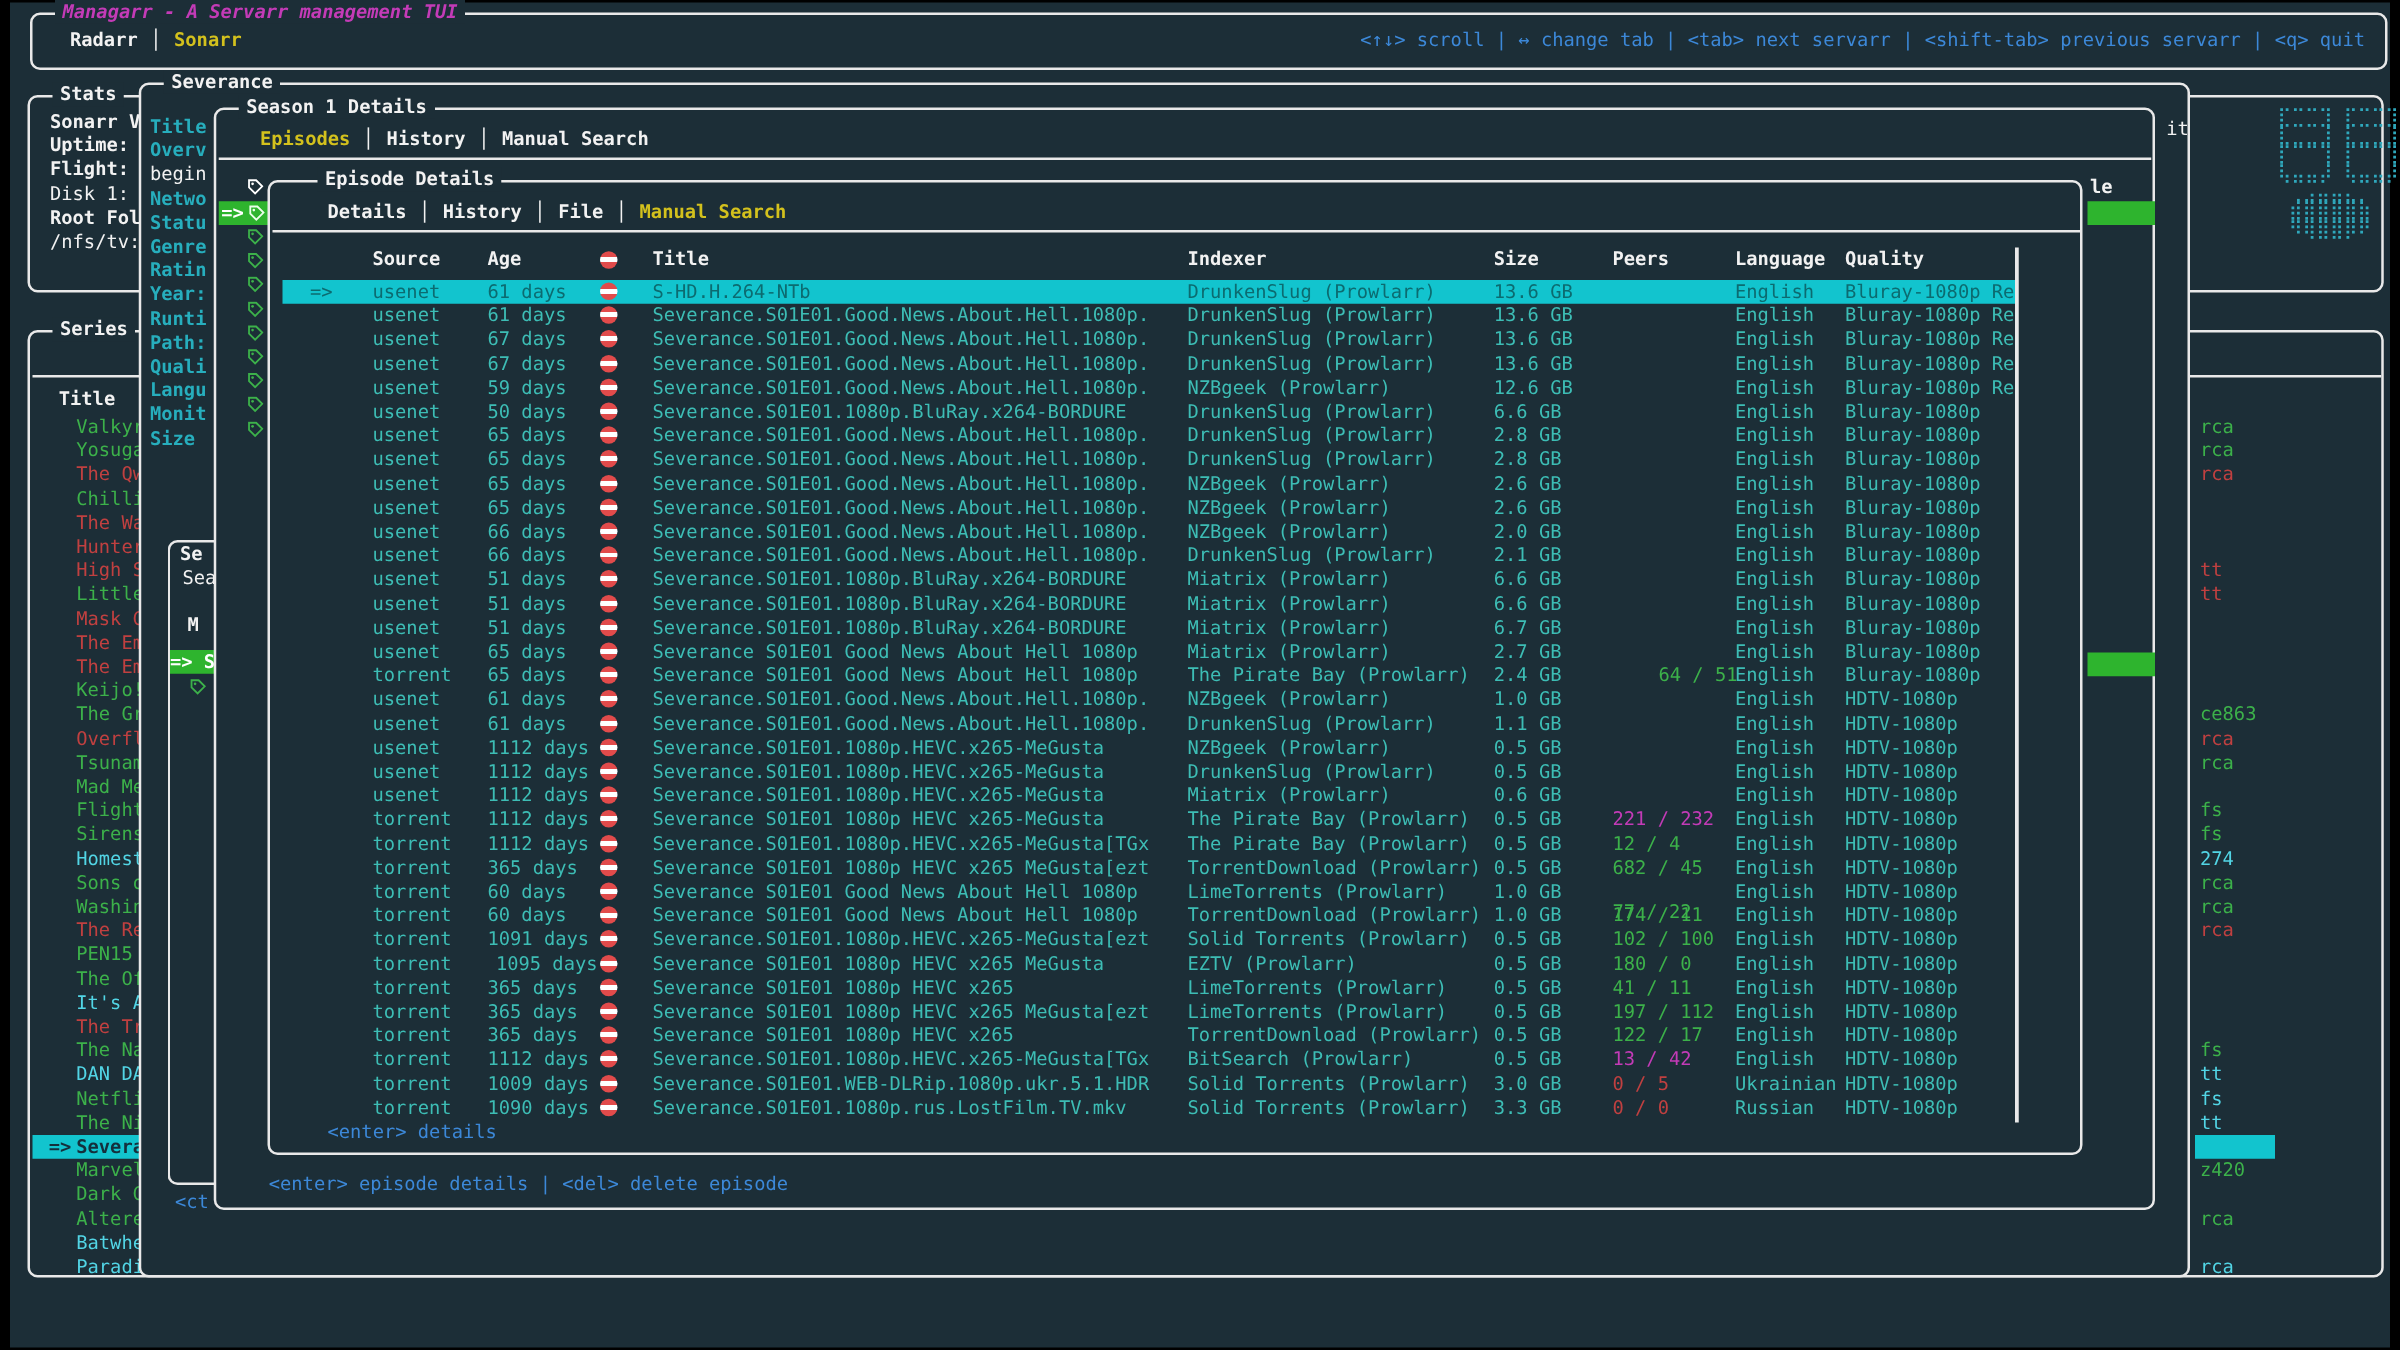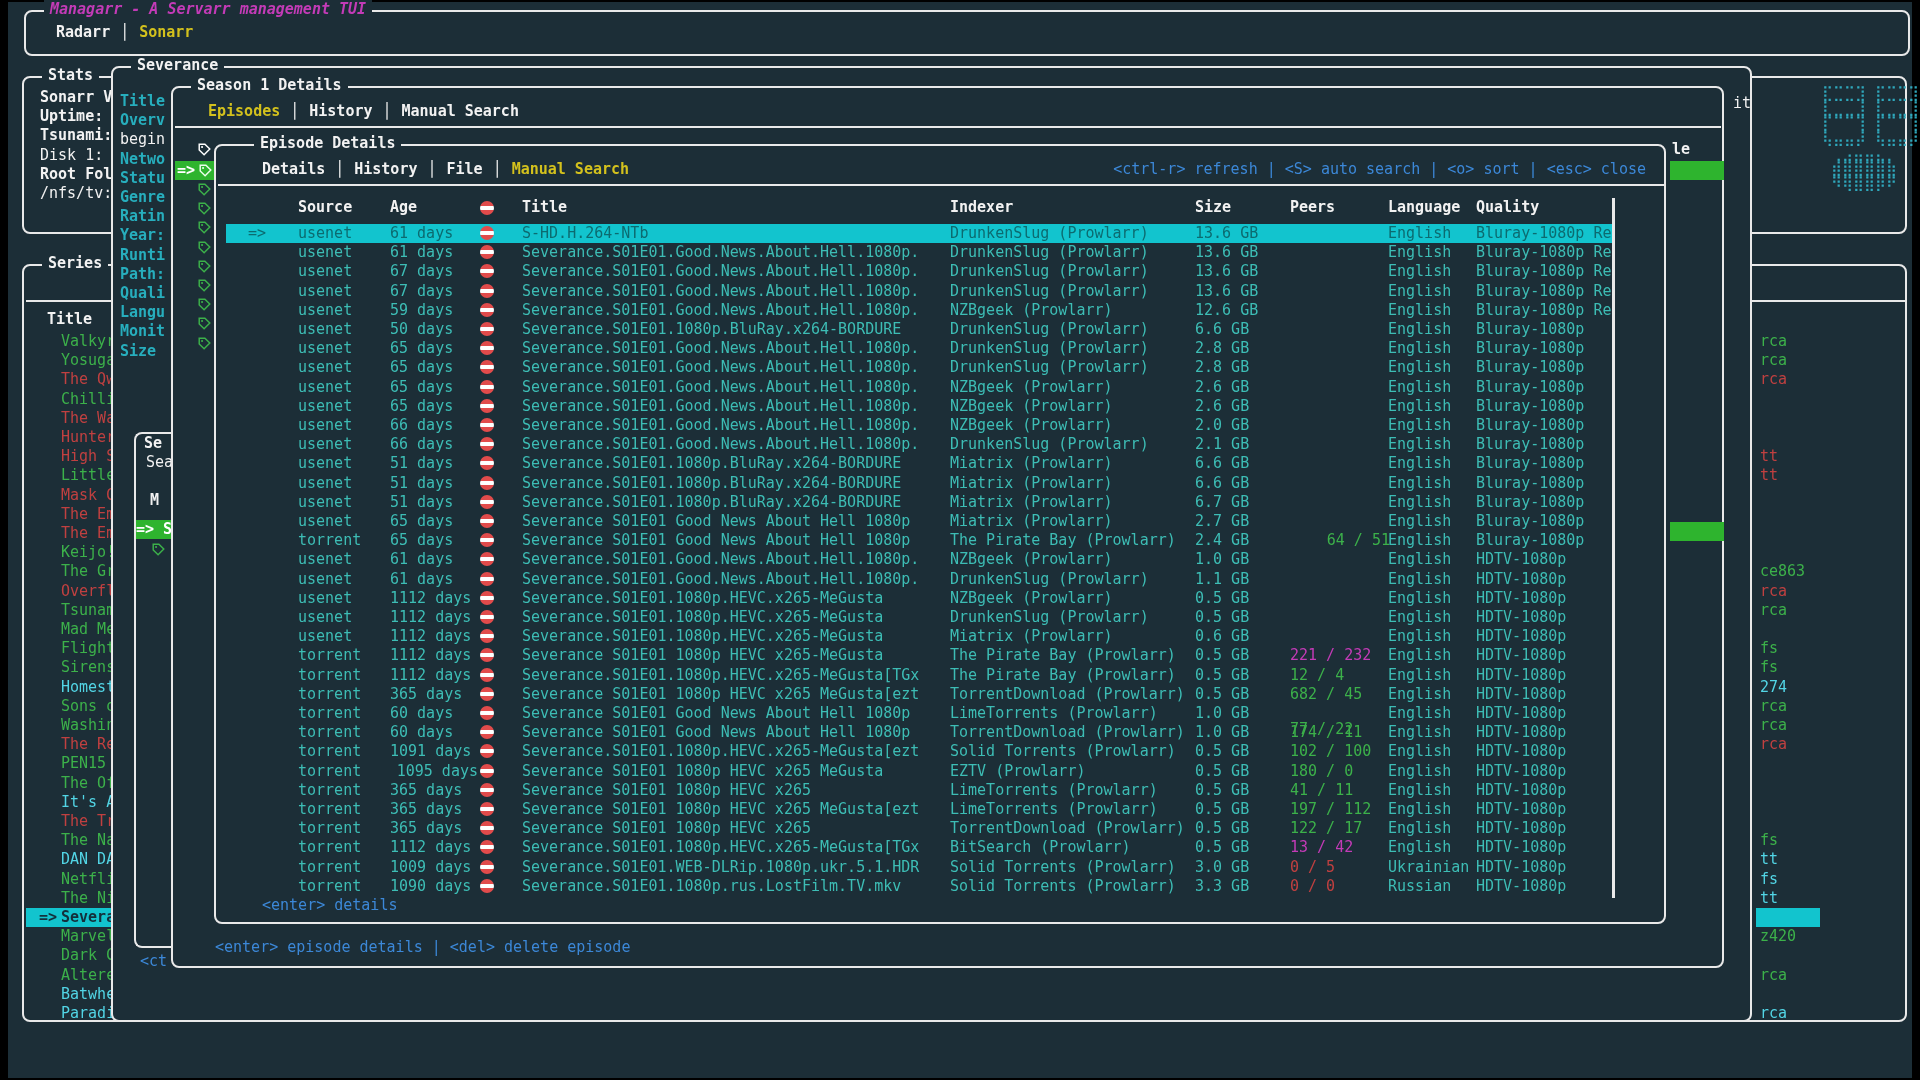--- a/index.html
+++ b/index.html
@@ -39,28 +39,29 @@
 </style>
 </head>
 <body>
 
 <div id="screen">
   <div id="term">
 
     <div class="tui-box" id="header-box" style="left:16px;top:8px;width:1886px;height:46px;">
       <span class="box-title app-title">Managarr - A Servarr management TUI</span>
       <div class="tabrow" id="servarr-tabs" style="left:30px;top:11px;"><span class="tab-inactive">Radarr</span><span class="tab-sep">│</span><span class="tab-active">Sonarr</span></div>
+      <div class="abs keys" style="right:16px;top:11px;">&lt;↑↓&gt; scroll | ↔ change tab | &lt;tab&gt; next servarr | &lt;shift-tab&gt; previous servarr | &lt;q&gt; quit</div>
     </div>
 
     <div class="tui-box" id="stats-box" style="left:14px;top:74px;width:1885px;height:158px;z-index:10;">
       <span class="box-title">Stats</span>
       <div id="stats-lines">
           <div class="abs bold c-white" style="left: 16px; top: 10px;">Sonarr Ver</div>
           <div class="abs bold c-white" style="left: 16px; top: 29.2px;">Uptime: 25</div>
-          <div class="abs bold c-white" style="left: 16px; top: 48.4px;">Tsunami:</div>
+          <div class="abs bold c-white" style="left: 16px; top: 48.4px;">Flight:</div>
           <div class="abs c-white" style="left: 16px; top: 67.6px;">Disk 1: 90</div>
           <div class="abs bold c-white" style="left: 16px; top: 86.8px;">Root Folde</div>
           <div class="abs c-white" style="left: 16px; top: 106px;">/nfs/tv: 8</div>
         </div>
       <pre class="braille abs" id="stats-logo" style="left:1798px;top:8px;">⣏⣉⣉⣹ ⣏⣉⣉⣹
 ⣇⣀⣀⣸ ⣇⣀⣀⣸
 ⡏⠉⠉⢹ ⡏⠉⠉⢹
 ⢧⣤⣤⡼ ⢧⣤⣤⡼
  ⢀⣠⣤⣤⣄⡀
  ⣾⣿⣿⣿⣿⣷
@@ -229,21 +230,20 @@
               <circle cx="5" cy="5" r="1.3" fill="currentColor"></circle>
             </svg></span>
         </div>
       <div style="position:absolute;left:1497px;top:434px;width:54px;height:19px;background:var(--greenrow);"></div>
       <div class="abs keys" style="left:42px;top:850px;">&lt;enter&gt; episode details | &lt;del&gt; delete episode</div>
     </div>
 
     <div class="tui-box" id="episode-popup" style="left:206px;top:142px;width:1452px;height:780px;z-index:40;">
       <span class="box-title" style="left:38px;">Episode Details</span>
       <div class="tabrow" id="episode-tabs" style="left:46px;top:14px;"><span class="tab-inactive">Details</span><span class="tab-sep">│</span><span class="tab-inactive">History</span><span class="tab-sep">│</span><span class="tab-inactive">File</span><span class="tab-sep">│</span><span class="tab-active">Manual Search</span></div>
-      <div class="abs keys" style="right:18px;top:14px;">&lt;ctrl-r&gt; refresh | &lt;S&gt; auto search | &lt;o&gt; sort | &lt;esc&gt; close</div>
       <div class="underline" style="left:2px;top:38px;width:1446px;"></div>
       <div id="results-header">
           <div class="cell bold c-white" style="left: 82px; top: 52px; width: 90px;">Source</div>
           <div class="cell bold c-white" style="left: 174px; top: 52px; width: 88px;">Age</div>
           <span class="rej abs" style="left: 264px; top: 55px;"></span>
           <div class="cell bold c-white" style="left: 306px; top: 52px; width: 424px;">Title</div>
           <div class="cell bold c-white" style="left: 734px; top: 52px; width: 240px;">Indexer</div>
           <div class="cell bold c-white" style="left: 979px; top: 52px; width: 92px;">Size</div>
           <div class="cell bold c-white" style="left: 1074px; top: 52px; width: 100px;">Peers</div>
           <div class="cell bold c-white" style="left: 1172px; top: 52px; width: 88px;">Language</div>

